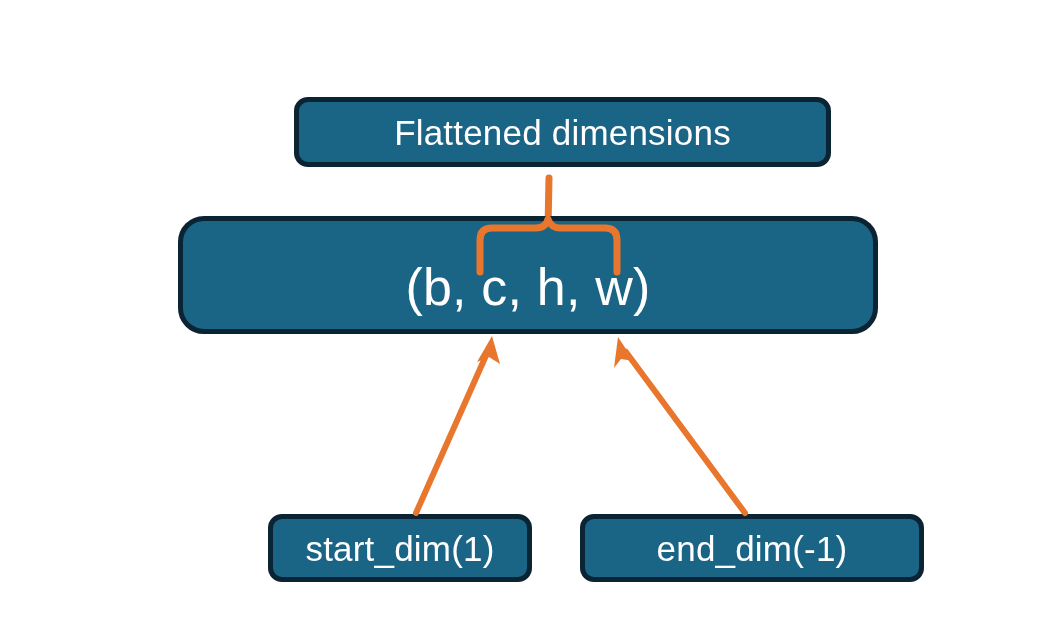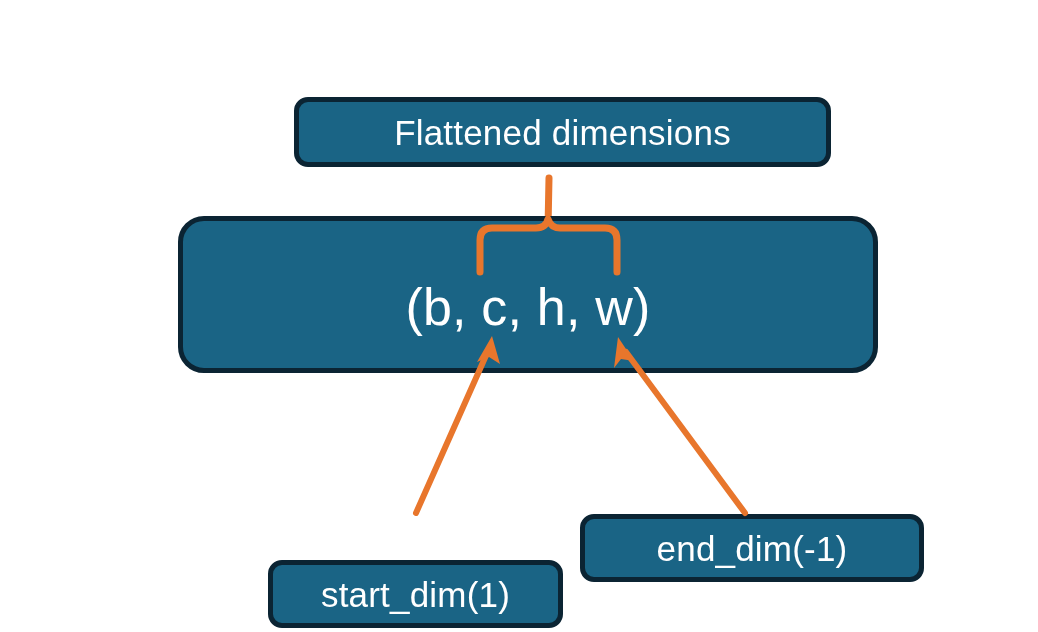--- a/index.html
+++ b/index.html
@@ -49,37 +49,36 @@
   }
   #node-flattened .node-label {
     font-size: 35px;
   }
 
   
   #node-shape {
     left: 178px;
     top: 216px;
     width: 700px;
-    height: 157px;
+    height: 118px;
     border-radius: 26px;
   }
   #node-shape .node-label {
     font-size: 52px;
     position: relative;
     top: 12px;
   }
 
   
   #node-start {
     left: 268px;
     top: 514px;
-    width: 295px;
+    width: 264px;
     height: 68px;
     border-radius: 14px;
-    margin-top: 46px;
   }
   #node-start .node-label {
     font-size: 35px;
   }
 
   
   #node-end {
     left: 580px;
     top: 514px;
     width: 344px;

